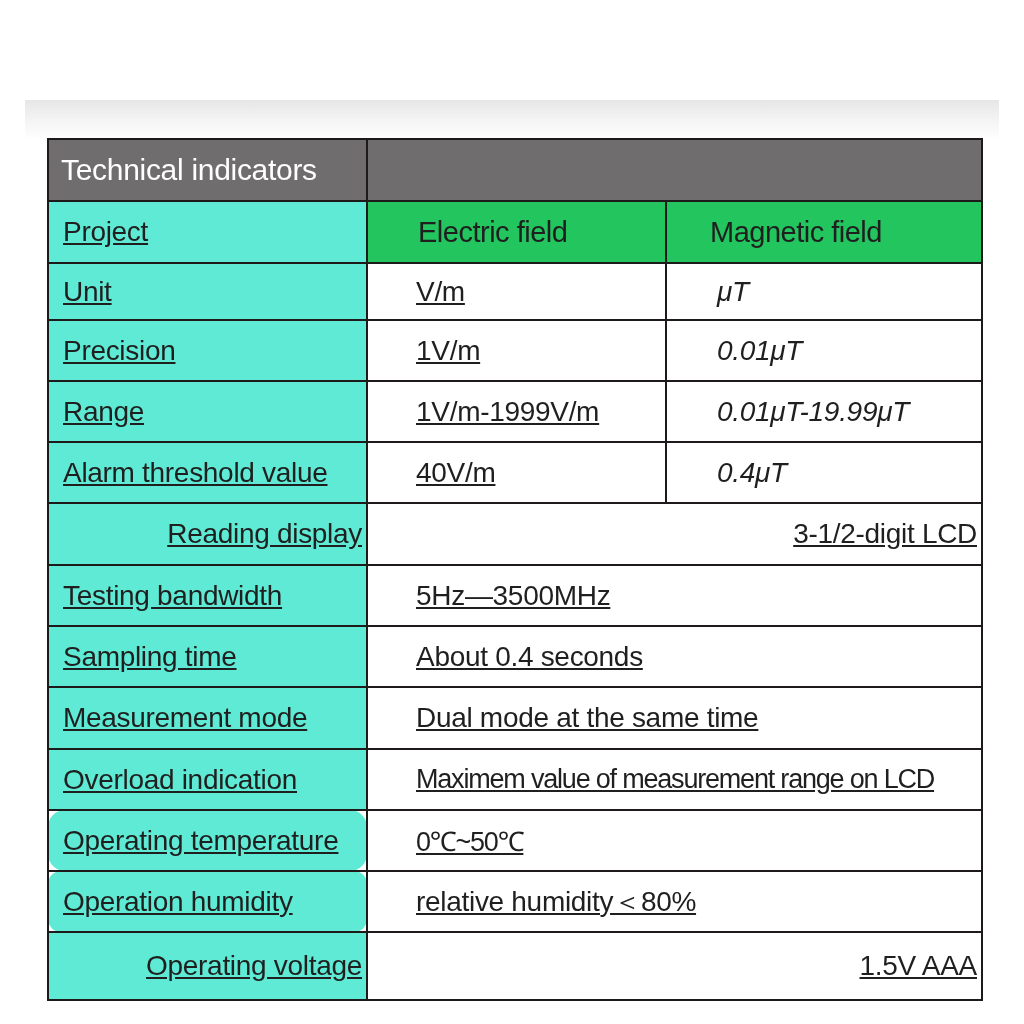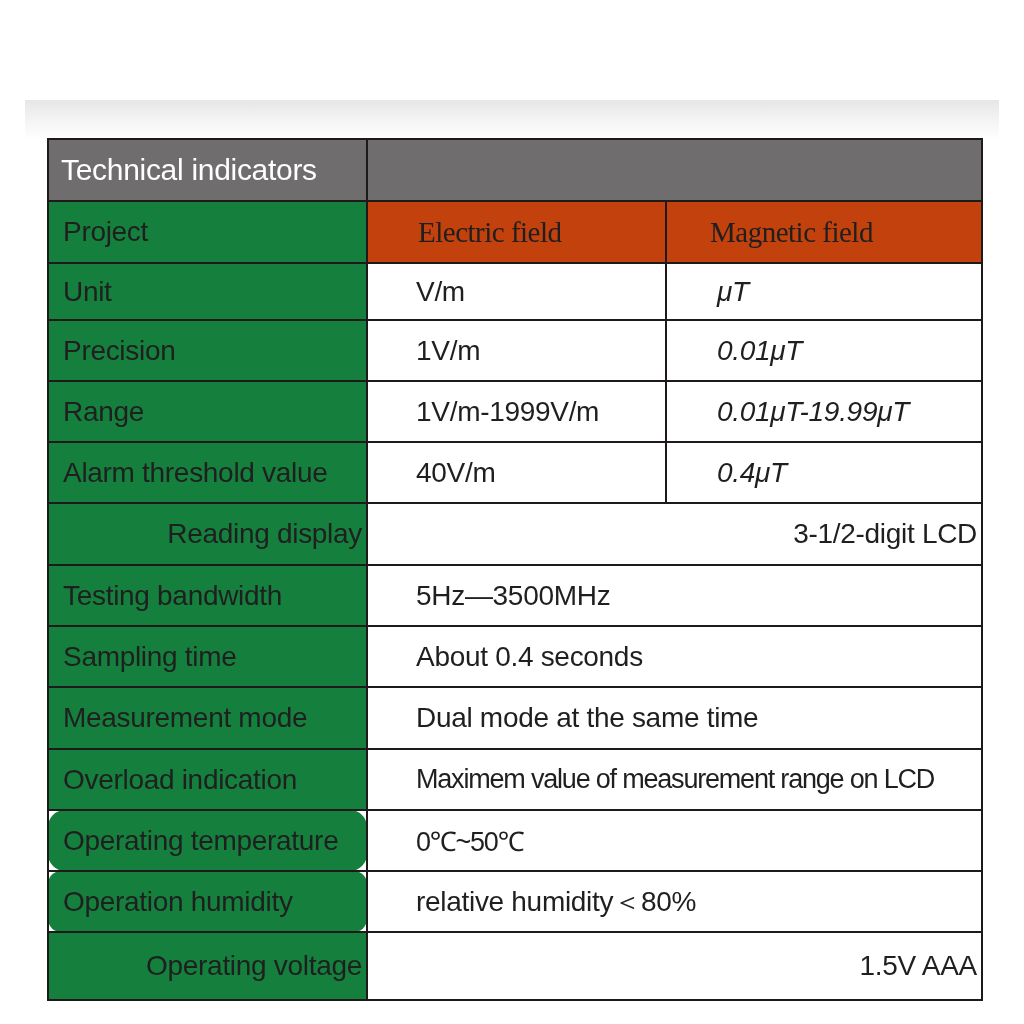--- a/index.html
+++ b/index.html
@@ -47,38 +47,40 @@
       background: #706d6e;
       height: 52px;
     }
     .hdr .title {
       color: #ffffff;
       font-size: 30px;
       padding-left: 12px;
       letter-spacing: -0.3px;
     }
     .label {
-      background: #15803d;
+      background: #5eead4;
       padding-left: 14px !important;
       letter-spacing: -0.3px;
+      text-decoration: underline;
     }
     .val {
       background: #ffffff;
       padding-left: 48px !important;
       letter-spacing: -0.3px;
+      text-decoration: underline;
     }
     .val2 {
       background: #ffffff;
       padding-left: 50px !important;
       letter-spacing: -0.3px;
       font-style: italic;
     }
     .colhead {
-      background: #c2410c;
-      font-family: Liberation Serif, serif;
+      background: #22c55e;
+      font-family: Liberation Sans, sans-serif;
       font-size: 29px !important;
       letter-spacing: -0.5px;
       margin-left: 11px;
     }
     .colhead.e { padding-left: 50px !important; }
     .colhead.m { padding-left: 43px !important; }
     .condensed {
       font-size: 27px !important;
       letter-spacing: -1.2px;
     }

